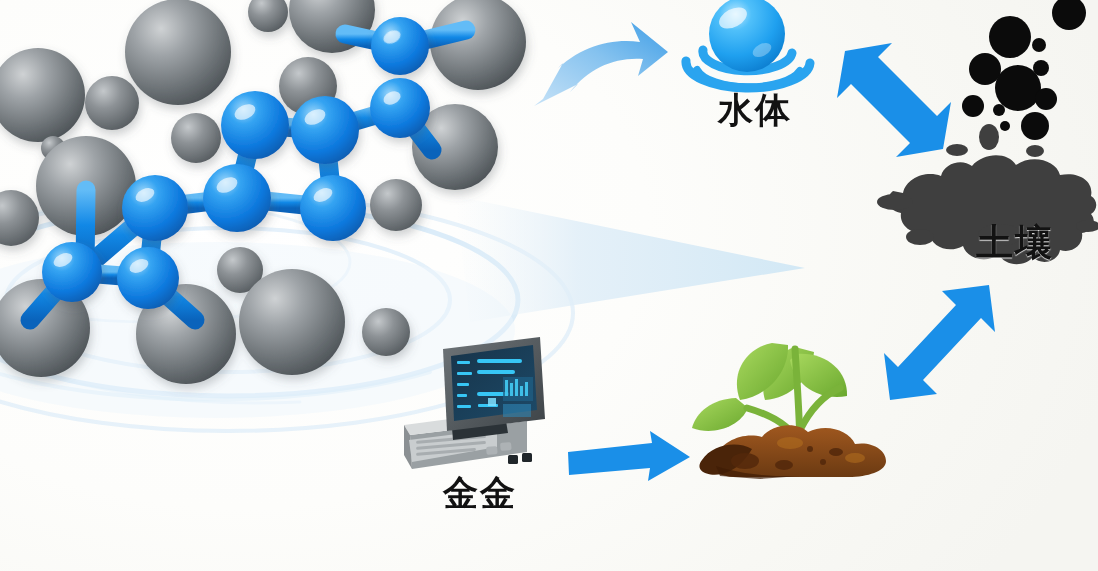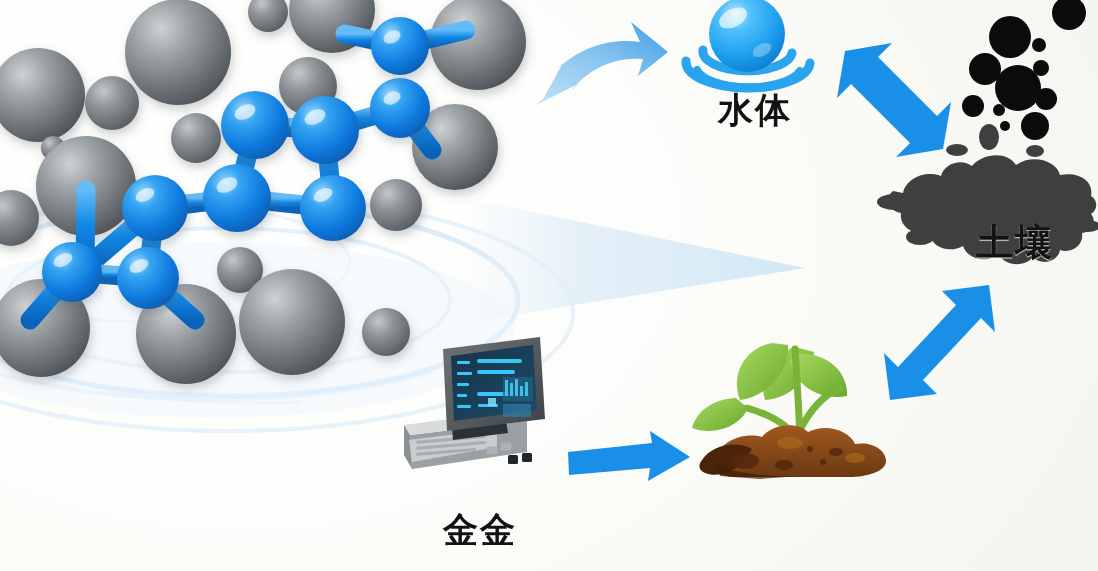--- a/index.html
+++ b/index.html
@@ -16,21 +16,21 @@
   .layer{position:absolute;left:0;top:0;width:1098px;height:571px;}
   svg{display:block;overflow:visible;}
   .lbl{
     position:absolute;color:#121212;font-weight:700;
     font-family:Liberation Sans, sans-serif;
     letter-spacing:2px;white-space:nowrap;line-height:1;
     text-shadow:0 1px 1px rgba(255,255,255,.85);
   }
   #lbl-water{left:718px;top:92px;font-size:35px;}
   #lbl-soil {left:963px;top:224px;font-size:37px;margin-left:13px;}
-  #lbl-comp {left:443px;top:512px;font-size:35px;}
+  #lbl-comp {left:443px;top:475px;font-size:35px;}
   #lbl-bio  {left:757px;top:501px;font-size:37px;}
 </style>
 </head>
 <body>
 
 <div id="stage">
 
   <svg class="layer" viewBox="0 0 1098 571">
     <g fill="none" stroke="#cfe6f7" stroke-linecap="round">
       <ellipse cx="228" cy="300" rx="290" ry="96" stroke-width="5" opacity=".75"></ellipse>

